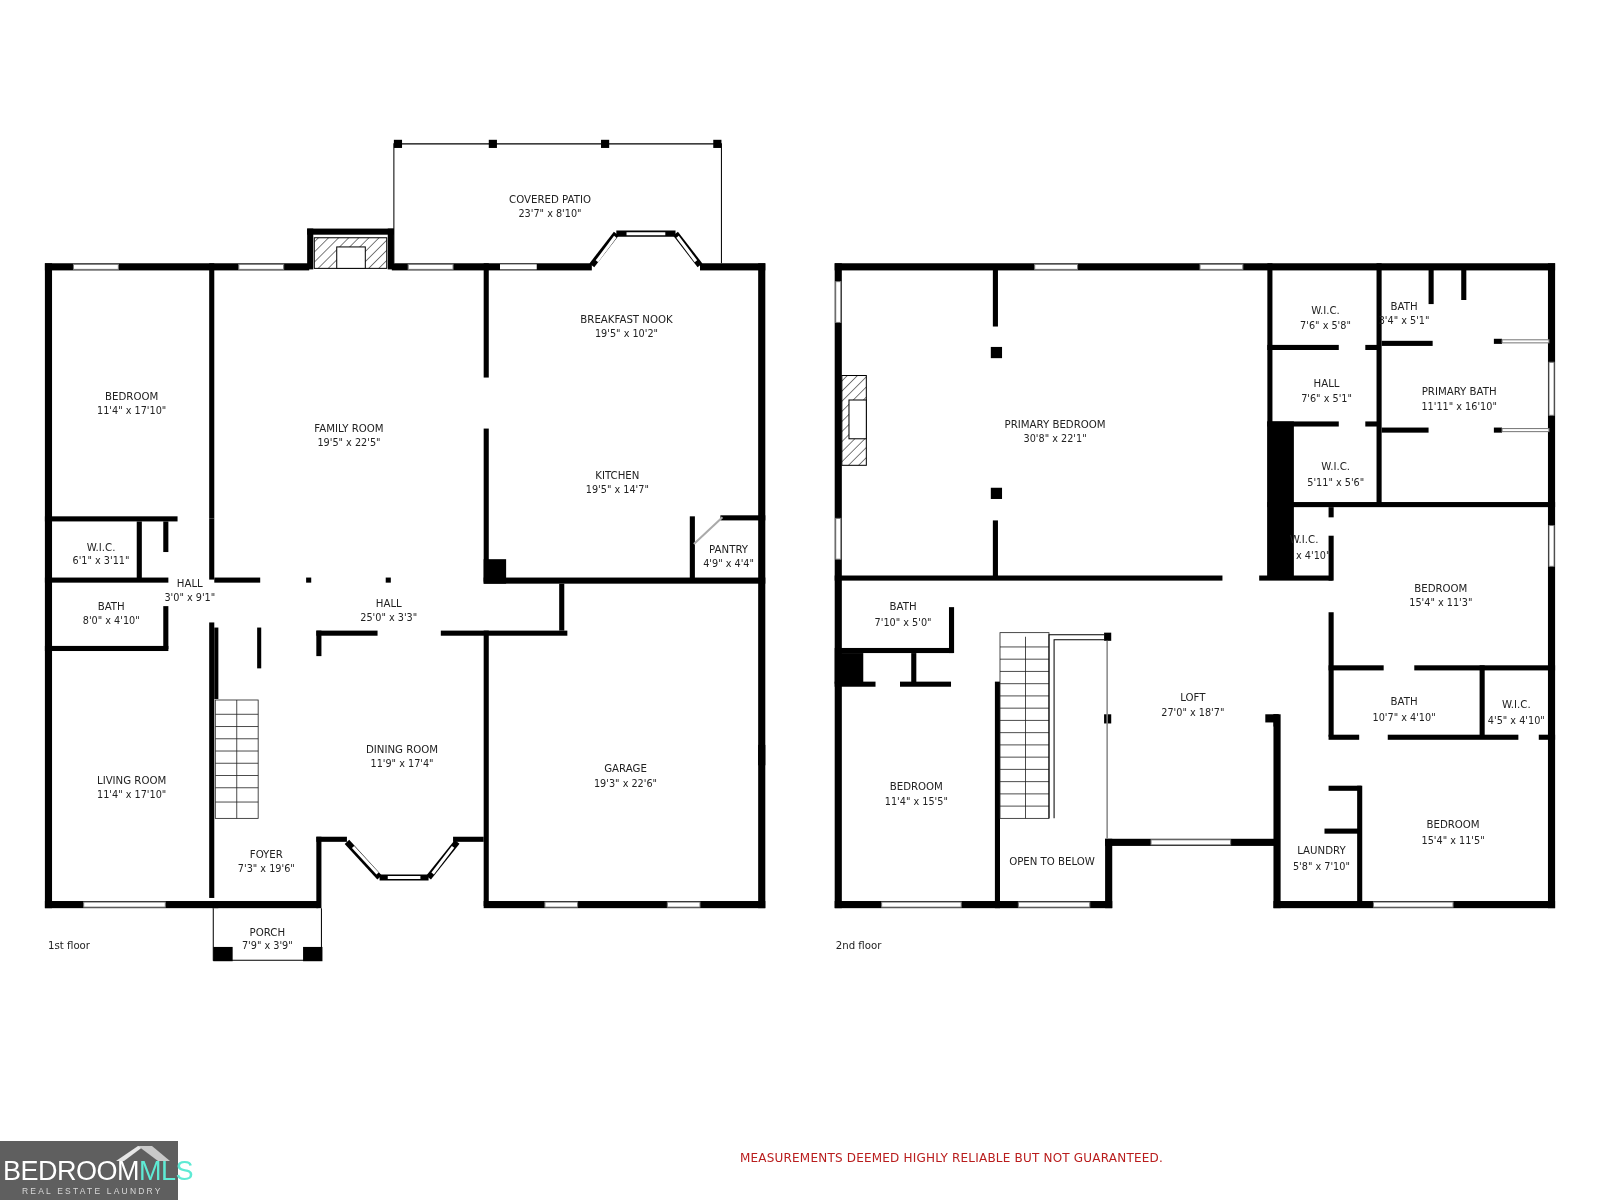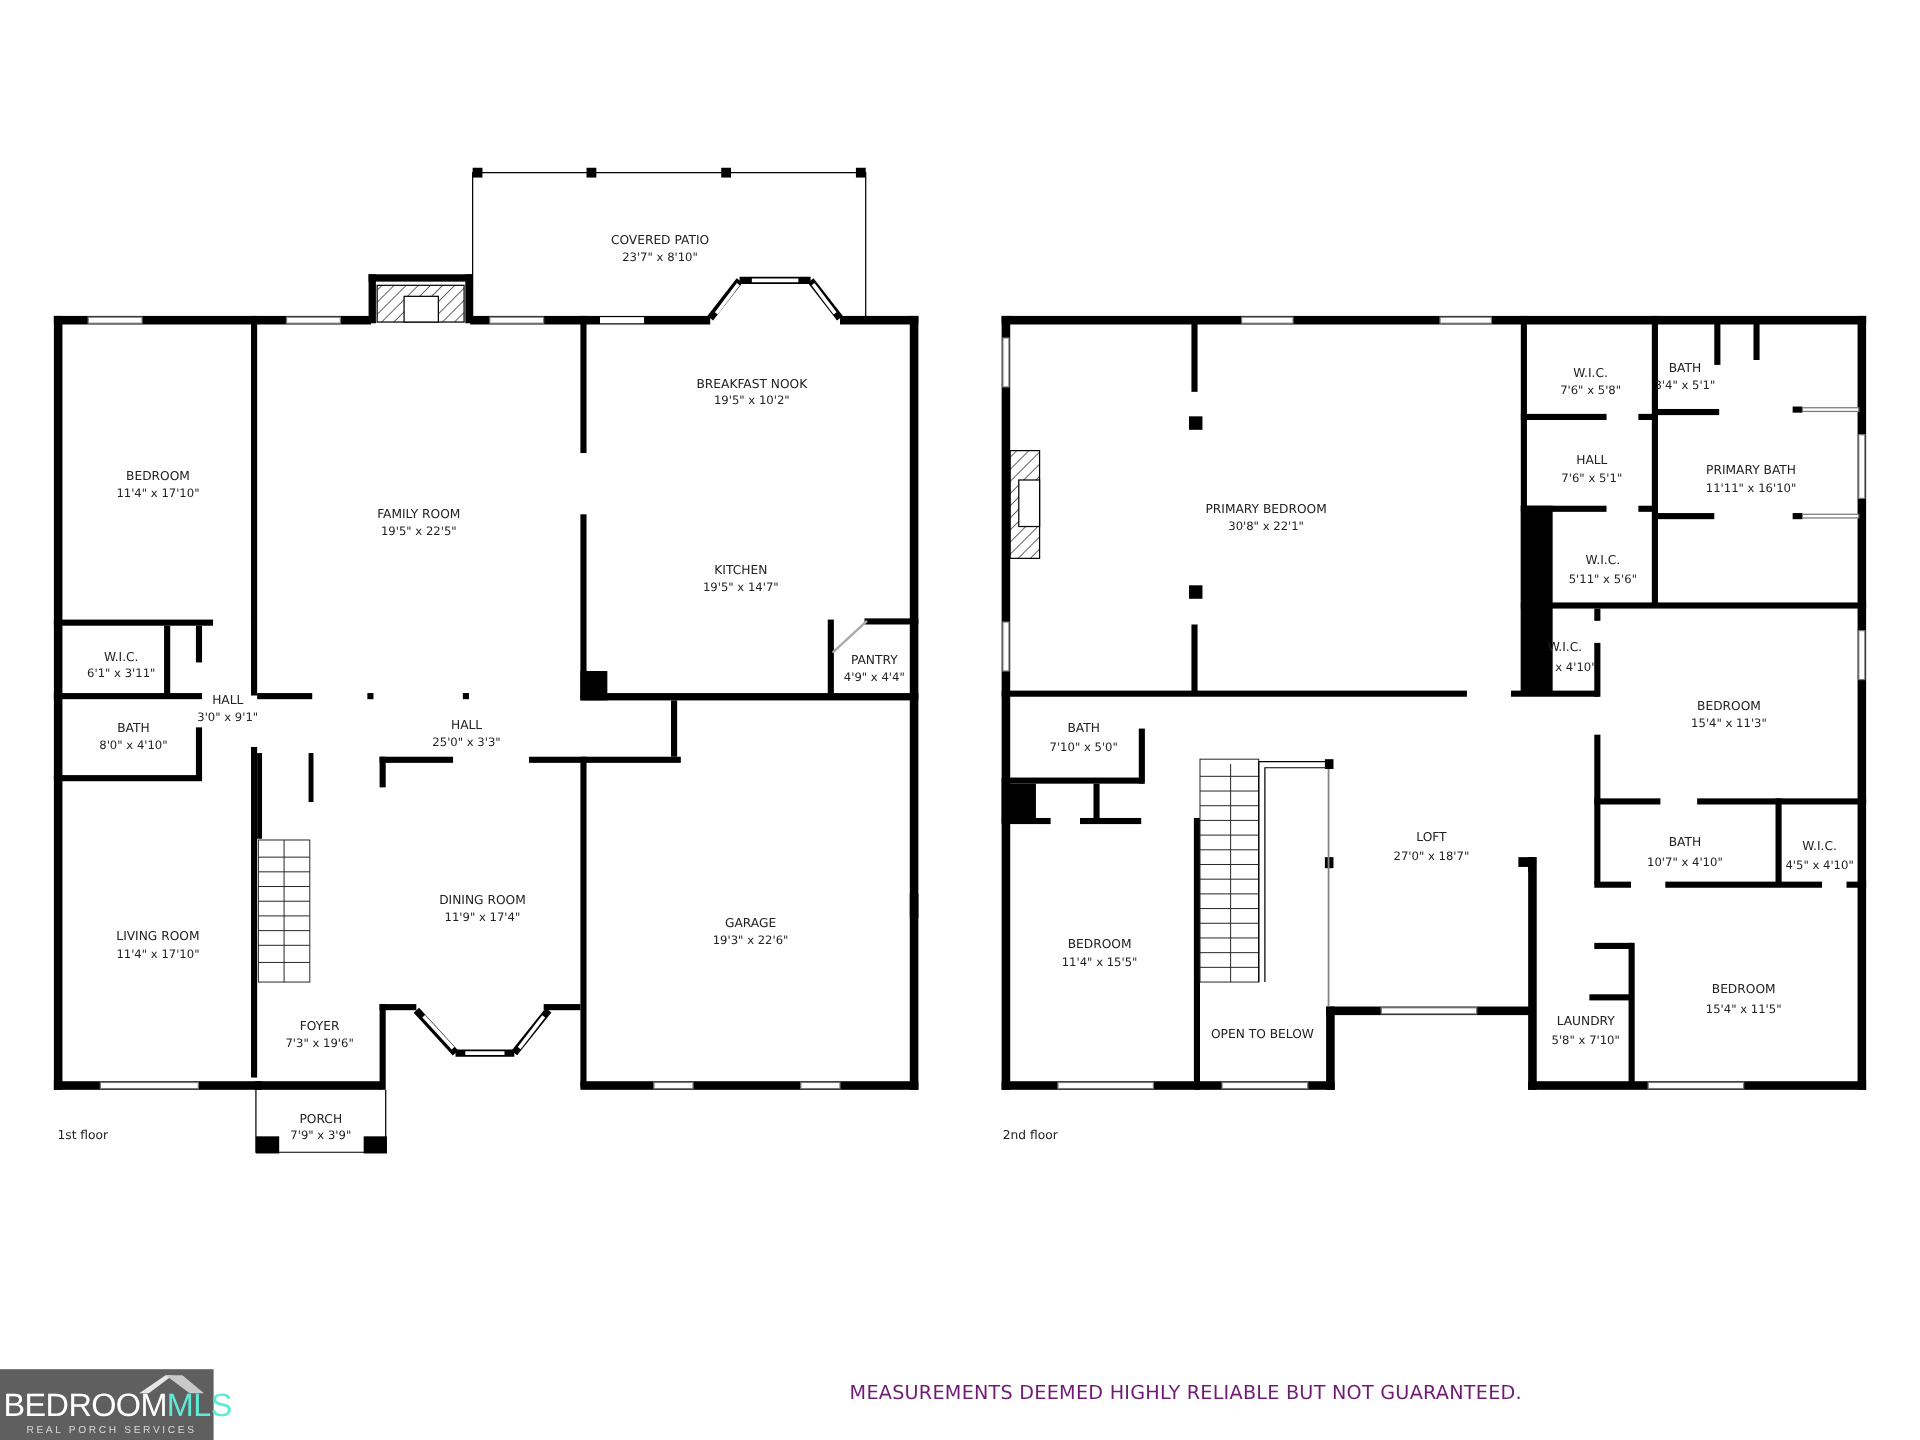--- a/index.html
+++ b/index.html
@@ -6,21 +6,21 @@
   body { width: 1600px; height: 1200px; position: relative; overflow: hidden; font-family: "DejaVu Sans", sans-serif; }
   #plan { position: absolute; left: 0; top: 0; width: 1600px; height: 1200px; }
   .wall { fill: #000; }
   .thin { stroke: #000; stroke-width: 1; fill: none; }
   .win { fill: #fff; stroke: #777; stroke-width: 1; }
   .rname { font-family: "DejaVu Sans", sans-serif; font-size: 10px; fill: #222; text-anchor: middle; }
   .rdim { font-family: "DejaVu Sans", sans-serif; font-size: 9.5px; fill: #222; text-anchor: middle; }
   .floorlabel { font-family: "DejaVu Sans", sans-serif; font-size: 10px; fill: #222; }
   .hatch { fill: url(#hatchpat); stroke: #000; stroke-width: 1; }
   .stair { stroke: #222; stroke-width: 0.8; fill: #fff; }
-  .disclaimer { position: absolute; left: 708px; top: 1151px; font-size: 16px; color: #701a75; letter-spacing: 0.2px; }
+  .disclaimer { position: absolute; left: 740px; top: 1151px; font-size: 12px; color: #b91c1c; letter-spacing: 0.2px; }
   .logo { position: absolute; left: 0; top: 1141px; width: 178px; height: 59px; background: #5f5f5f; }
   .logo-main { position: absolute; left: 3px; top: 15px; font-size: 27px; color: #ffffff; letter-spacing: -0.5px; font-family: "Liberation Sans", sans-serif; }
   .logo-main .mls { color: #5eead4; }
   .logo-sub { position: absolute; left: 22px; top: 45px; font-size: 8.5px; color: #d8d8d8; letter-spacing: 2.2px; font-family: "Liberation Sans", sans-serif; }
   .logo-roof { position: absolute; left: 112px; top: 3px; }
 </style>
 </head>
 <body>
 
 <svg id="plan" viewBox="0 0 1568 1176" xmlns="http://www.w3.org/2000/svg">
@@ -311,16 +311,16 @@
     <text class="floorlabel" x="819" y="930">2nd floor</text>
   </g>
 </svg>
 
 <div class="logo">
   <svg class="logo-roof" width="60" height="18" viewBox="0 0 60 18">
     <polygon points="4,17 26,2 32,2 12,17" fill="#e6e6e6"></polygon>
     <polygon points="26,2 40,2 58,17 46,17" fill="#c9c9c9"></polygon>
   </svg>
   <div class="logo-main"><span>BEDROOM</span><span class="mls">MLS</span></div>
-  <div class="logo-sub">REAL PORCH SERVICES</div>
+  <div class="logo-sub">REAL ESTATE LAUNDRY</div>
 </div>
 
 <div class="disclaimer">MEASUREMENTS DEEMED HIGHLY RELIABLE BUT NOT GUARANTEED.</div>
 
 </body></html>

